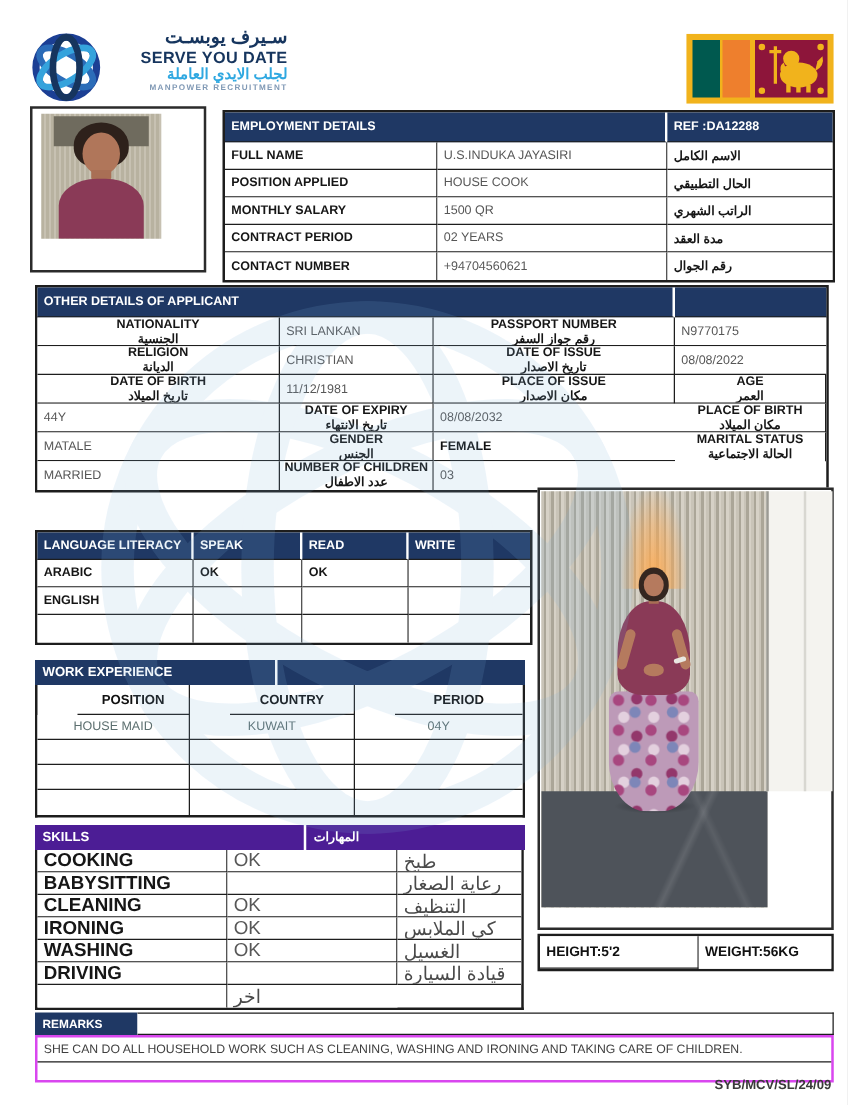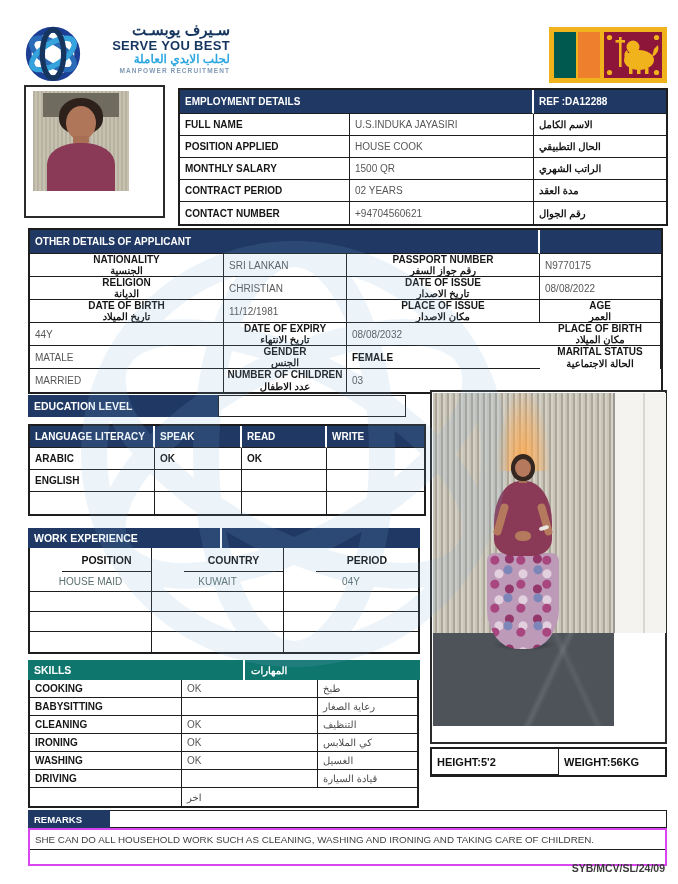--- a/index.html
+++ b/index.html
@@ -47,25 +47,25 @@
   .edu{position:absolute;left:28px;top:395px;display:flex;height:22px;}
   .edu-bar{width:190px;background:#1f3864;color:#fff;font-weight:700;font-size:10.5px;display:flex;align-items:center;padding:0 6px;box-sizing:border-box;}
   .edu-box{width:188px;border:1.5px solid #1d1d1d;background:#fff;box-sizing:border-box;display:flex;align-items:center;padding:0 5px;font-size:10px;color:#575757;}
   .lang{position:absolute;left:28px;top:424px;grid-template-columns:125px 87px 85px 97px;grid-template-rows:22px repeat(3,22px);}
   .expbar{position:absolute;left:28px;top:528px;width:392px;height:20px;background:#1f3864;display:flex;box-sizing:border-box;}
   .expbar .seg1{width:194px;border-right:2px solid #fff;color:#fff;font-weight:700;font-size:10.5px;display:flex;align-items:center;padding:0 6px;box-sizing:border-box;}
   .exp{position:absolute;left:28px;top:548px;grid-template-columns:122px 132px 134px;grid-template-rows:24px repeat(4,20px);}
   .exp>div{justify-content:center;}
   .exp .colhdr{font-weight:700;color:#111;font-size:10.5px;margin-left:32px;}
   .exp .val{color:#5c6f6f;}
-  .skillsbar{position:absolute;left:28px;top:660px;width:392px;height:20px;background:#0f766e;display:flex;box-sizing:border-box;}
+  .skillsbar{position:absolute;left:28px;top:660px;width:392px;height:20px;background:#4c1d95;display:flex;box-sizing:border-box;}
   .skillsbar .seg1{width:217px;border-right:2px solid #fff;color:#fff;font-weight:700;font-size:10.5px;display:flex;align-items:center;padding:0 6px;box-sizing:border-box;}
   .skillsbar .seg2{flex:1;color:#fff;font-weight:700;font-size:10px;display:flex;align-items:center;justify-content:flex-end;padding:0 6px;direction:rtl;box-sizing:border-box;}
   .skl{position:absolute;left:28px;top:680px;grid-template-columns:152px 136px 99px;grid-template-rows:repeat(7,18px);}
-  .skl>div{font-size:10px;}
+  .skl>div{font-size:15px;}
   .skl .ar2{direction:rtl;color:#4a4a4a;font-weight:400;justify-content:flex-end;}
   
   .photo-box{position:absolute;left:430px;top:390px;width:237px;height:354px;border:2px solid #2b2b2b;background:#fff;box-sizing:border-box;}
   .scene{position:absolute;left:1px;top:1px;width:181px;height:333px;overflow:hidden;
     background:repeating-linear-gradient(90deg,#c9c4b8 0 2px,#aba698 2px 4px,#d6d1c6 4px 6px);}
   .door{position:absolute;left:181px;top:1px;width:51px;height:240px;background:#f4f3ef;border-left:2px solid #9b9a94;}
   .door-line{position:absolute;left:28px;top:0;width:2px;height:100%;background:#d8d7d1;}
   .glow{position:absolute;left:64px;top:0;width:52px;height:78px;
     background:radial-gradient(ellipse at 50% 95%,rgba(255,170,80,.95) 0%,rgba(255,170,80,.45) 45%,rgba(255,170,80,0) 75%);}
   .floor{position:absolute;left:0;bottom:0;width:232px;height:93px;background:#4e535a;}
@@ -109,21 +109,21 @@
 
   <div class="logo-block">
     <svg width="62" height="62" viewBox="0 0 64 64">
       <circle cx="32" cy="33" r="25" fill="none" stroke="#1c3f94" stroke-width="6"></circle>
       <ellipse cx="32" cy="33" rx="25" ry="11" fill="none" stroke="#2b6cb8" stroke-width="5.5" transform="rotate(32 32 33)"></ellipse>
       <ellipse cx="32" cy="33" rx="25" ry="11" fill="none" stroke="#35a3dc" stroke-width="5.5" transform="rotate(-32 32 33)"></ellipse>
       <ellipse cx="32" cy="33" rx="11" ry="25" fill="none" stroke="#16355e" stroke-width="5.5"></ellipse>
     </svg>
     <div class="logo-text">
       <div class="logo-ar1">سـيرف يوبسـت</div>
-      <div class="logo-en">SERVE YOU BEST</div>
+      <div class="logo-en">SERVE YOU DATE</div>
       <div class="logo-ar2">لجلب الايدي العاملة</div>
       <div class="logo-sub">MANPOWER RECRUITMENT</div>
     </div>
   </div>
 
   <div class="flagbox">
     <svg width="118" height="56" viewBox="0 0 118 56">
       <rect width="118" height="56" fill="#f1b31c"></rect>
       <rect x="5" y="5" width="22" height="46" fill="#00594f"></rect>
       <rect x="29" y="5" width="22" height="46" fill="#ee7f2d"></rect>
@@ -242,24 +242,20 @@
         <span class="ar">الحالة الاجتماعية</span>
       </div>
     <div class="val lastrow">MARRIED</div>
     <div class="dual lastrow">
         <span class="lbl">NUMBER OF CHILDREN</span>
         <span class="ar">عدد الاطفال</span>
       </div>
     <div class="val lastcol lastrow">03</div>
   </div>
 
-  <div class="edu">
-    <div class="edu-bar">EDUCATION LEVEL</div>
-    <div class="edu-box"></div>
-  </div>
 
   <div class="tbl lang">
     <div class="navy wdiv">LANGUAGE LITERACY</div>
     <div class="navy wdiv">SPEAK</div>
     <div class="navy wdiv">READ</div>
     <div class="navy lastcol">WRITE</div>
 
     <div class="lbl">ARABIC</div>
     <div class="lbl">OK</div>
     <div class="lbl">OK</div>

